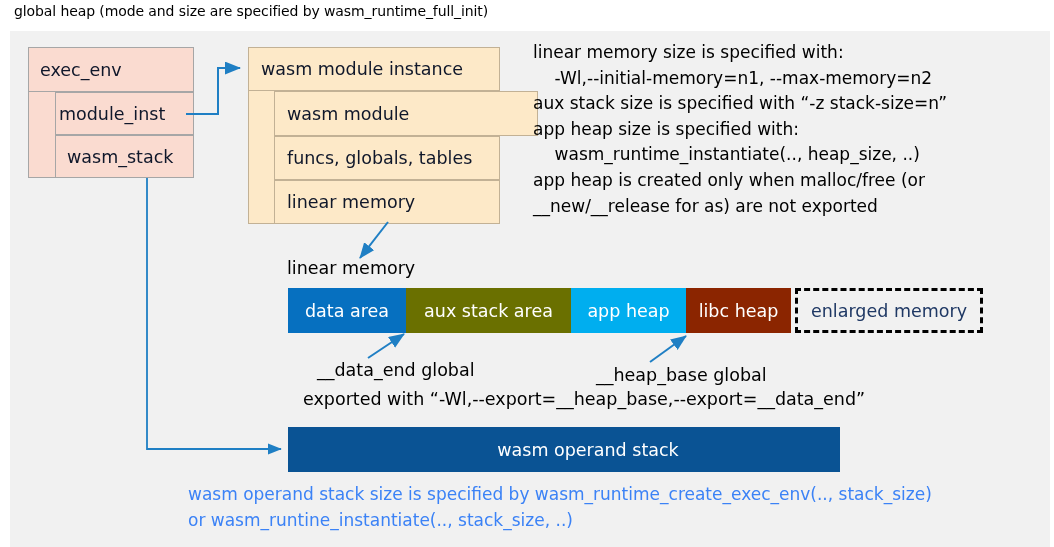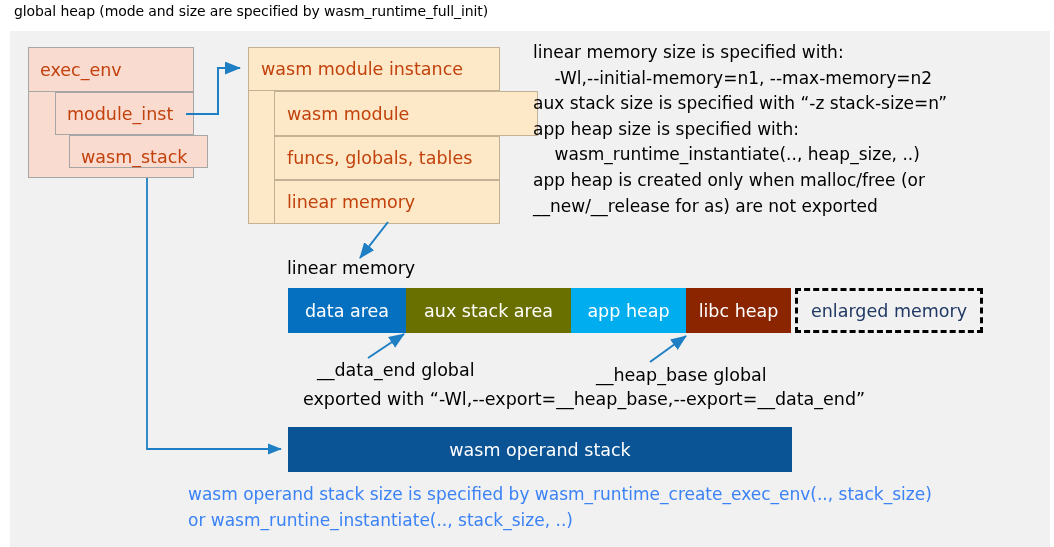--- a/index.html
+++ b/index.html
@@ -40,21 +40,21 @@
   .box {
     position: absolute;
     box-sizing: border-box;
   }
   .cell {
     position: absolute;
     box-sizing: border-box;
     display: flex;
     align-items: center;
     font-size: 17.5px;
-    color: #c2410c;
+    color: #0f172a;
     white-space: nowrap;
   }
   
   .salmon {
     background: #fadbd0;
     border: 1px solid #a6a6a6;
   }
   
   .peach {
     background: #fde9c8;
@@ -126,20 +126,21 @@
     top: 427px;
     width: 504px;
     height: 45px;
     background: #0a5394;
     display: flex;
     align-items: center;
     justify-content: center;
     color: #ffffff;
     font-size: 17.5px;
     white-space: nowrap;
+    padding-left: 48px;
   }
   
   .footer {
     position: absolute;
     left: 188px;
     top: 481px;
     font-size: 17px;
     line-height: 26px;
     color: #3b82f6;
     white-space: pre;
@@ -160,24 +161,24 @@
 <div id="root">
 
   <div class="title">global heap (mode and size are specified by wasm_runtime_full_init)</div>
 
   <div class="canvas"></div>
 
   <div class="box salmon" style="left:28px; top:47px; width:166px; height:131px;"></div>
   <div class="cell salmon" style="left:28px; top:47px; width:166px; height:45px; padding-left:11px;">
     <span>exec_env</span>
   </div>
-  <div class="cell salmon" style="left:55px; top:92px; width:139px; height:43px; padding-left:11px;">
+  <div class="cell salmon" style="left:55px; top:92px; width:139px; height:43px; padding-left:3px;">
     <span>module_inst</span>
   </div>
-  <div class="cell salmon" style="left:69px; top:135px; width:139px; height:33px; padding-left:11px;align-items:flex-end;">
+  <div class="cell salmon" style="left:55px; top:135px; width:139px; height:43px; padding-left:11px;">
     <span>wasm_stack</span>
   </div>
 
   <div class="box peach" style="left:248px; top:47px; width:252px; height:177px;"></div>
   <div class="cell peach" style="left:248px; top:47px; width:252px; height:44px; padding-left:12px;">
     <span>wasm module instance</span>
   </div>
   <div class="cell peach" style="left:274px; top:91px; width:264px; height:45px; padding-left:12px;">
     <span>wasm module</span>
   </div>

